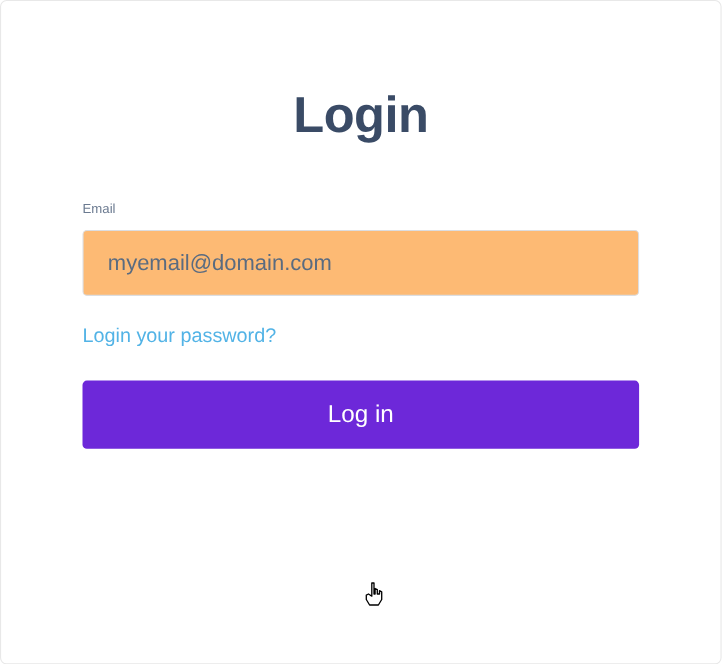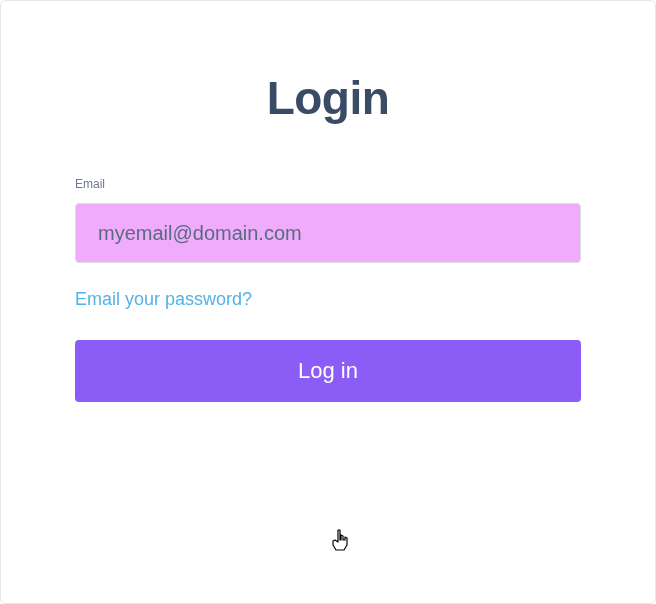--- a/index.html
+++ b/index.html
@@ -10,22 +10,21 @@
     body {
       font-family: -apple-system, BlinkMacSystemFont, "Segoe UI", Helvetica, Arial, sans-serif;
       width: 656px;
       height: 604px;
       background: #ffffff;
       position: relative;
       border: 1px solid #e8e8e8;
       border-radius: 6px;
     }
     .login-container {
-      padding: 44px 74px 60px 74px;
-      margin-top: 26px;
+      padding: 76px 74px 60px 74px;
     }
     .login-title {
       font-size: 46px;
       font-weight: 700;
       color: #3a4b66;
       text-align: center;
       margin-bottom: 52px;
       letter-spacing: -0.5px;
     }
     .field-group {
@@ -37,21 +36,21 @@
       color: #6b7a90;
       margin-bottom: 12px;
       font-weight: 400;
     }
     .text-input {
       width: 100%;
       height: 60px;
       padding: 0 22px;
       font-size: 20px;
       color: #5a6b80;
-      background: #f0abfc;
+      background: #fdba74;
       border: 1px solid #dcdde0;
       border-radius: 4px;
       outline: none;
       font-family: inherit;
     }
     .text-input::placeholder {
       color: #8a96a8;
     }
     .password-input {
       font-size: 14px;
@@ -62,21 +61,21 @@
       font-size: 18px;
       color: #52b3e6;
       text-decoration: none;
       margin-bottom: 30px;
       cursor: pointer;
       font-weight: 400;
     }
     .login-button {
       width: 100%;
       height: 62px;
-      background: #8b5cf6;
+      background: #6d28d9;
       color: #ffffff;
       font-size: 22px;
       font-weight: 400;
       border: none;
       border-radius: 4px;
       cursor: pointer;
       font-family: inherit;
     }
     .cursor-pointer {
       position: absolute;
@@ -90,20 +89,20 @@
 
 <div class="login-container">
   <h1 class="login-title">Login</h1>
 
   <div class="field-group">
     <label class="field-label">Email</label>
     <input type="text" class="text-input" value="myemail@domain.com" style="">
   </div>
 
 
-  <a class="forgot-link">Email your password?</a>
+  <a class="forgot-link">Login your password?</a>
 
   <button class="login-button">Log in</button>
 </div>
 
 <svg class="cursor-pointer" width="22" height="26" viewBox="0 0 22 26">
   <path d="M8 2 L8 14 L5 12 L3 13 L3 17 L6 22 L14 22 L17 17 L17 10 L15 9 L15 12 L13 12 L13 8 L11 7 L11 12 L10 12 L10 2 Z" fill="#ffffff" stroke="#000000" stroke-width="1.2" stroke-linejoin="round"></path>
 </svg>
 
 </body></html>

